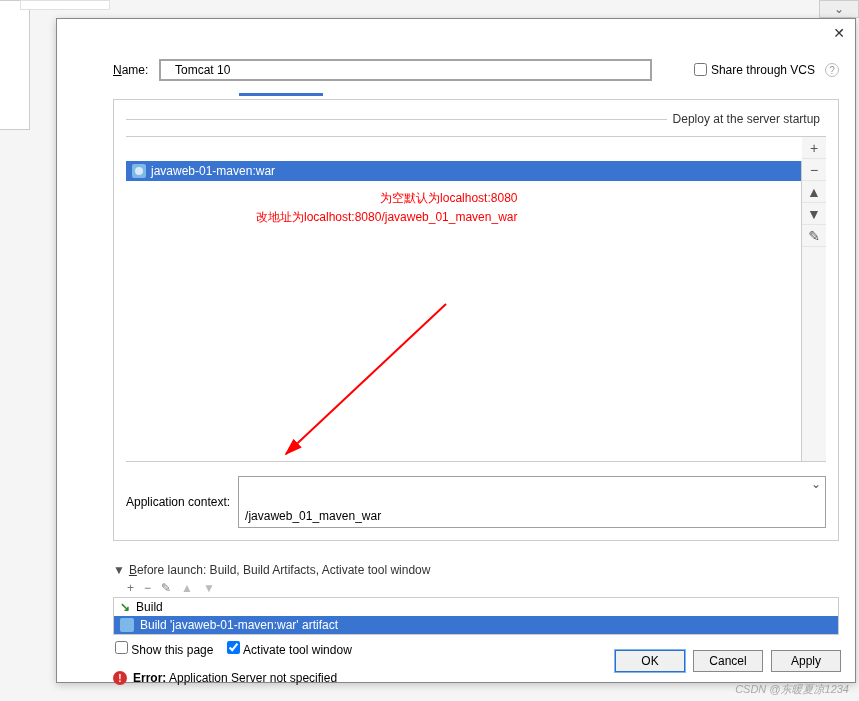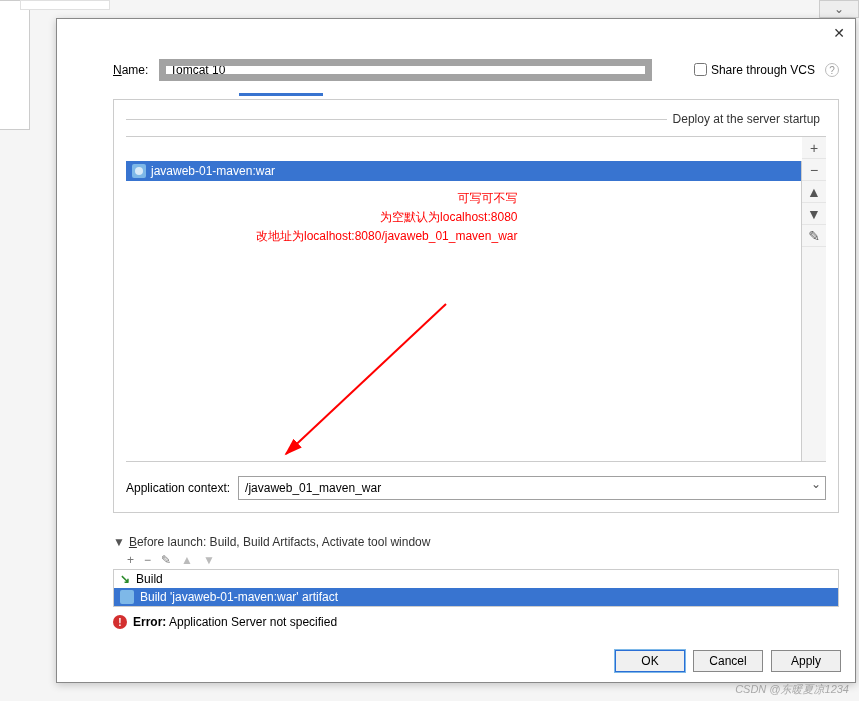--- a/index.html
+++ b/index.html
@@ -7,21 +7,21 @@
     
     .left-stub { position: absolute; left: 0; top: 0; width: 30px; height: 130px; background: #fff; border: 1px solid #ccc; border-left: none; }
     .top-stub { position: absolute; left: 20px; top: 0; width: 90px; height: 10px; background: #fff; border: 1px solid #e0e0e0; }
     .right-stub { position: absolute; right: 0; top: 0; width: 40px; height: 18px; background: #eee; border: 1px solid #ccc; display: flex; align-items: center; justify-content: center; color: #666; }
     
     .dialog { position: absolute; left: 56px; top: 18px; right: 3px; bottom: 18px; background: #fff; border: 1px solid #888; box-shadow: 0 2px 8px rgba(0,0,0,0.2); }
     .close-x { position: absolute; right: 10px; top: 6px; font-size: 14px; color: #333; cursor: pointer; }
     
     .top-row { display: flex; align-items: center; padding: 40px 16px 0 56px; gap: 6px; }
     .name-label { width: 40px; }
-    .name-input { flex: 1; height: 22px; border: 7px solid #a3a3a3; padding: 2px 4px; background: #fff; }
+    .name-input { flex: 1; height: 22px; border: 2px solid #a3a3a3; padding: 2px 14px; background: #fff; }
     .vcs-check { display: flex; align-items: flex-start; gap: 4px; margin-left: 36px; }
     .help-icon { color: #999; border: 1px solid #bbb; border-radius: 50%; width: 14px; height: 14px; display: inline-flex; align-items: center; justify-content: center; font-size: 10px; margin-left: 4px; }
     
     .main-panel { margin: 18px 16px 0 56px; border: 1px solid #ccc; padding: 12px; }
     .tab-indicator { position: absolute; top: 74px; left: 182px; width: 84px; height: 3px; background: #3874d0; }
     
     fieldset.deploy-group { border: 1px solid #ccc; border-left: none; border-right: none; border-bottom: none; margin: 0 0 14px 0; padding: 10px 0 0 0; text-align: right; }
     fieldset.deploy-group legend { padding: 0 6px; color: #333; }
     
     .artifact-box { display: flex; border-top: 1px solid #ccc; border-bottom: 1px solid #ccc; }
@@ -29,21 +29,21 @@
     .artifact-row { background: #3874d0; color: #fff; padding: 3px 6px; display: flex; align-items: center; gap: 5px; }
     .artifact-icon { width: 14px; height: 14px; background: #7eb8e8; border-radius: 2px; display: inline-flex; align-items: center; justify-content: center; }
     .artifact-body { height: 280px; position: relative; }
     .side-buttons { width: 24px; display: flex; flex-direction: column; background: #f5f5f5; }
     .side-btn { height: 22px; display: flex; align-items: center; justify-content: center; color: #555; border-bottom: 1px solid #e5e5e5; font-size: 14px; cursor: pointer; }
     
     .annotation { position: absolute; left: 130px; top: 8px; color: #ff0000; font-size: 16px; line-height: 1.6; font-family: "Microsoft YaHei", sans-serif; }
     .arrow-svg { position: absolute; left: 150px; top: 118px; }
     
     .context-row { display: flex; align-items: center; gap: 8px; margin-top: 12px; }
-    .context-input { flex: 1; height: 22px; border: 1px solid #a0a0a0; padding: 2px 6px; }
+    .context-input { flex: 1; height: 22px; border: 1px solid #a0a0a0; padding: 2px 6px; margin-top: 28px; }
     .dropdown-btn { width: 18px; text-align: center; color: #555; }
     
     .before-launch { margin: 22px 16px 0 56px; }
     .bl-header { display: flex; align-items: center; gap: 4px; color: #333; }
     .bl-caret { color: #555; }
     .bl-toolbar { display: flex; gap: 10px; padding: 4px 0 2px 14px; color: #777; font-size: 14px; }
     .bl-toolbar span { cursor: pointer; }
     .bl-list { border: 1px solid #ccc; background: #fff; }
     .bl-row { padding: 2px 6px; display: flex; align-items: center; gap: 6px; }
     .bl-row.sel { background: #3874d0; color: #fff; }
@@ -97,21 +97,20 @@
           <div class="artifact-row">
             <span class="artifact-icon">
               <svg width="10" height="10" viewBox="0 0 10 10">
                   <circle cx="5" cy="5" r="4" fill="#fff" opacity="0.7"></circle>
                 </svg>
             </span>
             <span>javaweb-01-maven:war</span>
           </div>
           <div class="artifact-body">
             <div class="annotation">
-              <div>可写可不写</div>
               <div>为空默认为localhost:8080</div>
               <div>改地址为localhost:8080/javaweb_01_maven_war</div>
             </div>
             <svg class="arrow-svg" width="180" height="180">
               <defs>
                   <marker id="ah" markerWidth="10" markerHeight="10" refX="8" refY="3" orient="auto">
                     <path d="M0,0 L0,6 L9,3 z" fill="#ff0000"></path>
                   </marker>
                 </defs>
               <line x1="170" y1="5" x2="10" y2="155" stroke="#ff0000" stroke-width="2" marker-end="url(#ah)"></line>
@@ -152,20 +151,24 @@
     <div class="bl-list">
       <div class="bl-row">
         <span class="build-icon">↘</span>
         <span>Build</span>
       </div>
       <div class="bl-row sel">
         <span class="artifact-icon2"></span>
         <span>Build 'javaweb-01-maven:war' artifact</span>
       </div>
     </div>
+    <div class="checks-row">
+      <label><input type="checkbox" style=""> <span>Show this page</span></label>
+      <label><input type="checkbox" checked="" style=""> <span>Activate tool window</span></label>
+    </div>
   </div>
 
   <div class="error-row">
     <span class="err-icon">!</span>
     <span class="err-text"><b>Error:</b><span> Application Server not specified</span></span>
   </div>
 
   <div class="button-bar">
     <button class="btn primary">OK</button>
     <button class="btn">Cancel</button>

